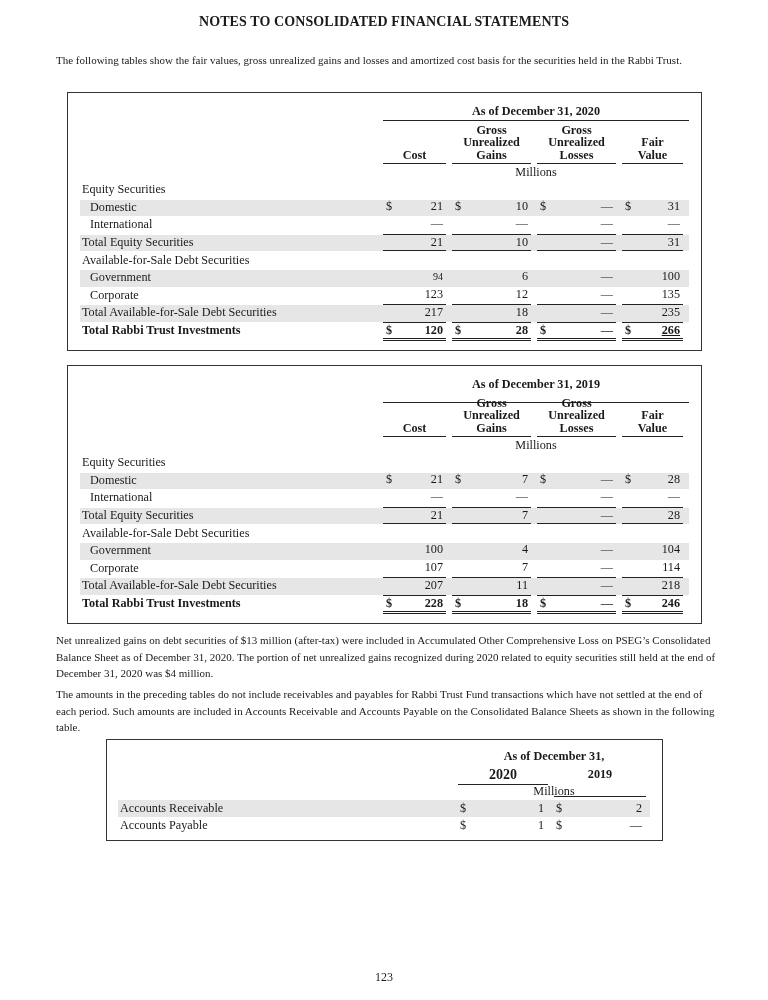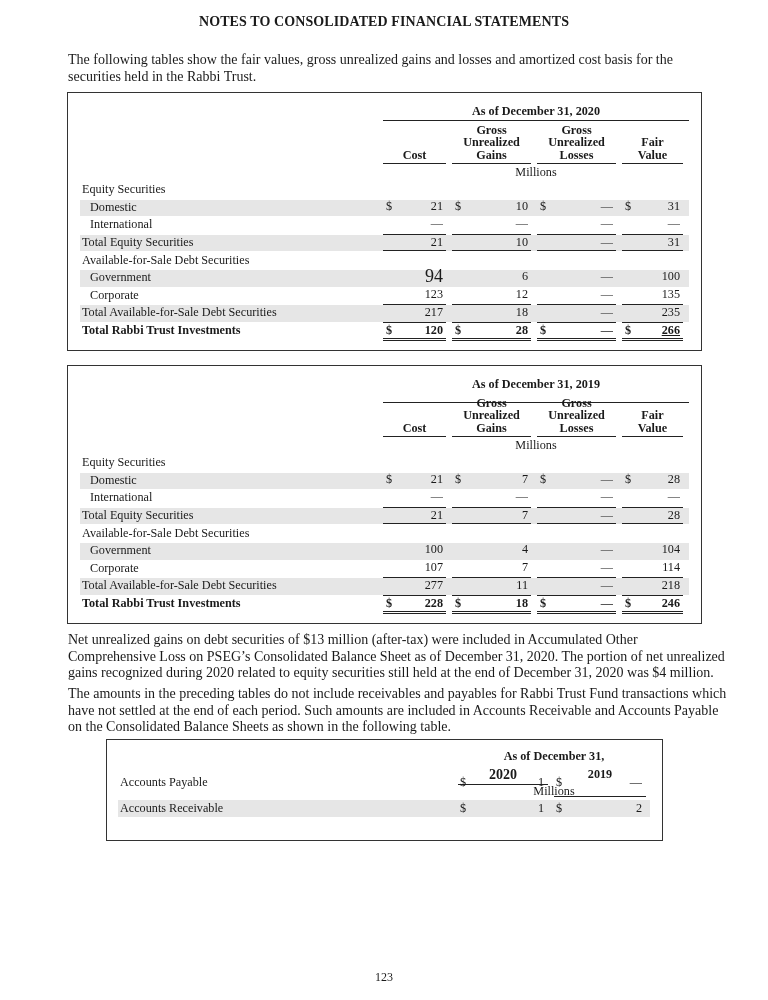--- a/index.html
+++ b/index.html
@@ -6,22 +6,22 @@
   body {
     width: 768px; height: 1000px; position: relative; overflow: hidden;
     font-family: "Liberation Serif", "DejaVu Serif", serif;
     color: #1a1a1a;
   }
   .page-title {
     position: absolute; left: 0; top: 14px; width: 768px; text-align: center;
     font-weight: bold; font-size: 14px; letter-spacing: 0.1px;
   }
   .para {
-    position: absolute; left: 68px; width: 660px;
-    font-size: 14px; line-height: 16.5px;
+    position: absolute; left: 56px; width: 660px;
+    font-size: 11px; line-height: 16.5px;
   }
   .frame {
     position: absolute; border: 1.6px solid #333;
     box-sizing: border-box; background: #fff;
   }
   .footer-num {
     position: absolute; left: 0; width: 768px; top: 970px; text-align: center; font-size: 12px;
   }
 </style>
 </head>
@@ -106,21 +106,21 @@
         <div style="position: absolute; left: 542px; top: 0px; width: 61px; height: 15.5px; line-height: 15.5px; box-sizing: content-box; font-size: 12.2px; border-top: 1.2px solid rgb(34, 34, 34); border-bottom: 1.2px solid rgb(34, 34, 34);">
           <span style="position: absolute; right: 3px; top: 0px;">31</span>
         </div>
       </div>
       <div style="position: absolute; left: 80px; top: 251.5px; width: 609px; height: 17.5px;">
         <div style="position: absolute; left: 2px; top: 0px; height: 17.5px; line-height: 17.5px; font-size: 12.2px;">Available-for-Sale Debt Securities</div>
       </div>
       <div style="position: absolute; left: 80px; top: 269px; width: 609px; height: 17.5px;">
         <div style="position: absolute; left: 0px; top: 1px; width: 609px; height: 16.5px; background: rgb(230, 230, 230);"></div>
         <div style="position: absolute; left: 10px; top: 0px; height: 17.5px; line-height: 17.5px; font-size: 12.2px;">Government</div>
-        <div style="position: absolute; left: 303px; top: 0px; width: 63px; height: 15.5px; line-height: 15.5px; box-sizing: content-box; font-size: 18px;">
+        <div style="position: absolute; left: 303px; top: 0px; width: 63px; height: 15.5px; line-height: 15.5px; box-sizing: content-box; font-size: 10px;">
           <span style="position: absolute; right: 3px; top: 0px;">94</span>
         </div>
         <div style="position: absolute; left: 372px; top: 0px; width: 79px; height: 15.5px; line-height: 15.5px; box-sizing: content-box; font-size: 12.2px;">
           <span style="position: absolute; right: 3px; top: 0px;">6</span>
         </div>
         <div style="position: absolute; left: 457px; top: 0px; width: 79px; height: 15.5px; line-height: 15.5px; box-sizing: content-box; font-size: 12.2px;">
           <span style="position: absolute; right: 3px; top: 0px; color: rgb(68, 68, 68);">—</span>
         </div>
         <div style="position: absolute; left: 542px; top: 0px; width: 61px; height: 15.5px; line-height: 15.5px; box-sizing: content-box; font-size: 12.2px;">
           <span style="position: absolute; right: 3px; top: 0px;">100</span>
@@ -286,21 +286,21 @@
           <span style="position: absolute; right: 3px; top: 0px; color: rgb(68, 68, 68);">—</span>
         </div>
         <div style="position: absolute; left: 542px; top: 0px; width: 61px; height: 15.5px; line-height: 15.5px; box-sizing: content-box; font-size: 12.2px;">
           <span style="position: absolute; right: 3px; top: 0px;">114</span>
         </div>
       </div>
       <div style="position: absolute; left: 80px; top: 577px; width: 609px; height: 17.5px;">
         <div style="position: absolute; left: 0px; top: 1px; width: 609px; height: 16.5px; background: rgb(230, 230, 230);"></div>
         <div style="position: absolute; left: 2px; top: 0px; height: 17.5px; line-height: 17.5px; font-size: 12.2px;">Total Available-for-Sale Debt Securities</div>
         <div style="position: absolute; left: 303px; top: 0px; width: 63px; height: 15.5px; line-height: 15.5px; box-sizing: content-box; font-size: 12.2px; border-top: 1.2px solid rgb(34, 34, 34);">
-          <span style="position: absolute; right: 3px; top: 0px;">277</span>
+          <span style="position: absolute; right: 3px; top: 0px;">207</span>
         </div>
         <div style="position: absolute; left: 372px; top: 0px; width: 79px; height: 15.5px; line-height: 15.5px; box-sizing: content-box; font-size: 12.2px; border-top: 1.2px solid rgb(34, 34, 34);">
           <span style="position: absolute; right: 3px; top: 0px;">11</span>
         </div>
         <div style="position: absolute; left: 457px; top: 0px; width: 79px; height: 15.5px; line-height: 15.5px; box-sizing: content-box; font-size: 12.2px; border-top: 1.2px solid rgb(34, 34, 34);">
           <span style="position: absolute; right: 3px; top: 0px; color: rgb(68, 68, 68);">—</span>
         </div>
         <div style="position: absolute; left: 542px; top: 0px; width: 61px; height: 15.5px; line-height: 15.5px; box-sizing: content-box; font-size: 12.2px; border-top: 1.2px solid rgb(34, 34, 34);">
           <span style="position: absolute; right: 3px; top: 0px;">218</span>
         </div>
@@ -336,21 +336,21 @@
     <div style="position: absolute; left: 458px; width: 90px; top: 767px; text-align: center; font-weight: bold; font-size: 14px; border-bottom: 1.3px solid rgb(34, 34, 34); padding-bottom: 1px;">2020</div>
     <div style="position: absolute; left: 554px; width: 92px; top: 767px; text-align: center; font-weight: bold; font-size: 12.2px; border-bottom: 1.3px solid rgb(34, 34, 34); padding-bottom: 14px;">2019</div>
     <div style="position: absolute; left: 458px; width: 192px; top: 784px; text-align: center; font-size: 12.2px;">Millions</div>
     <div style="position: absolute; left: 118px; top: 800px; width: 532px; height: 17px; background: rgb(230, 230, 230);">
       <div style="position: absolute; left: 2px; top: 0px; line-height: 17px; font-size: 12.2px;">Accounts Receivable</div>
       <span style="position: absolute; left: 342px; top: 0px; line-height: 17px; font-size: 12.2px;">$</span>
       <span style="position: absolute; left: 340px; width: 86px; text-align: right; top: 0px; line-height: 17px; font-size: 12.2px;">1</span>
       <span style="position: absolute; left: 438px; top: 0px; line-height: 17px; font-size: 12.2px;">$</span>
       <span style="position: absolute; left: 436px; width: 88px; text-align: right; top: 0px; line-height: 17px; font-size: 12.2px;">2</span>
     </div>
-    <div style="position: absolute; left: 118px; top: 774px; width: 532px; height: 17px;">
+    <div style="position: absolute; left: 118px; top: 817px; width: 532px; height: 17px;">
       <div style="position: absolute; left: 2px; top: 0px; line-height: 17px; font-size: 12.2px;">Accounts Payable</div>
       <span style="position: absolute; left: 342px; top: 0px; line-height: 17px; font-size: 12.2px;">$</span>
       <span style="position: absolute; left: 340px; width: 86px; text-align: right; top: 0px; line-height: 17px; font-size: 12.2px;">1</span>
       <span style="position: absolute; left: 438px; top: 0px; line-height: 17px; font-size: 12.2px;">$</span>
       <span style="position: absolute; left: 436px; width: 88px; text-align: right; top: 0px; line-height: 17px; font-size: 12.2px;">—</span>
     </div>
   </div>
 
 <div class="footer-num">123</div>
 

